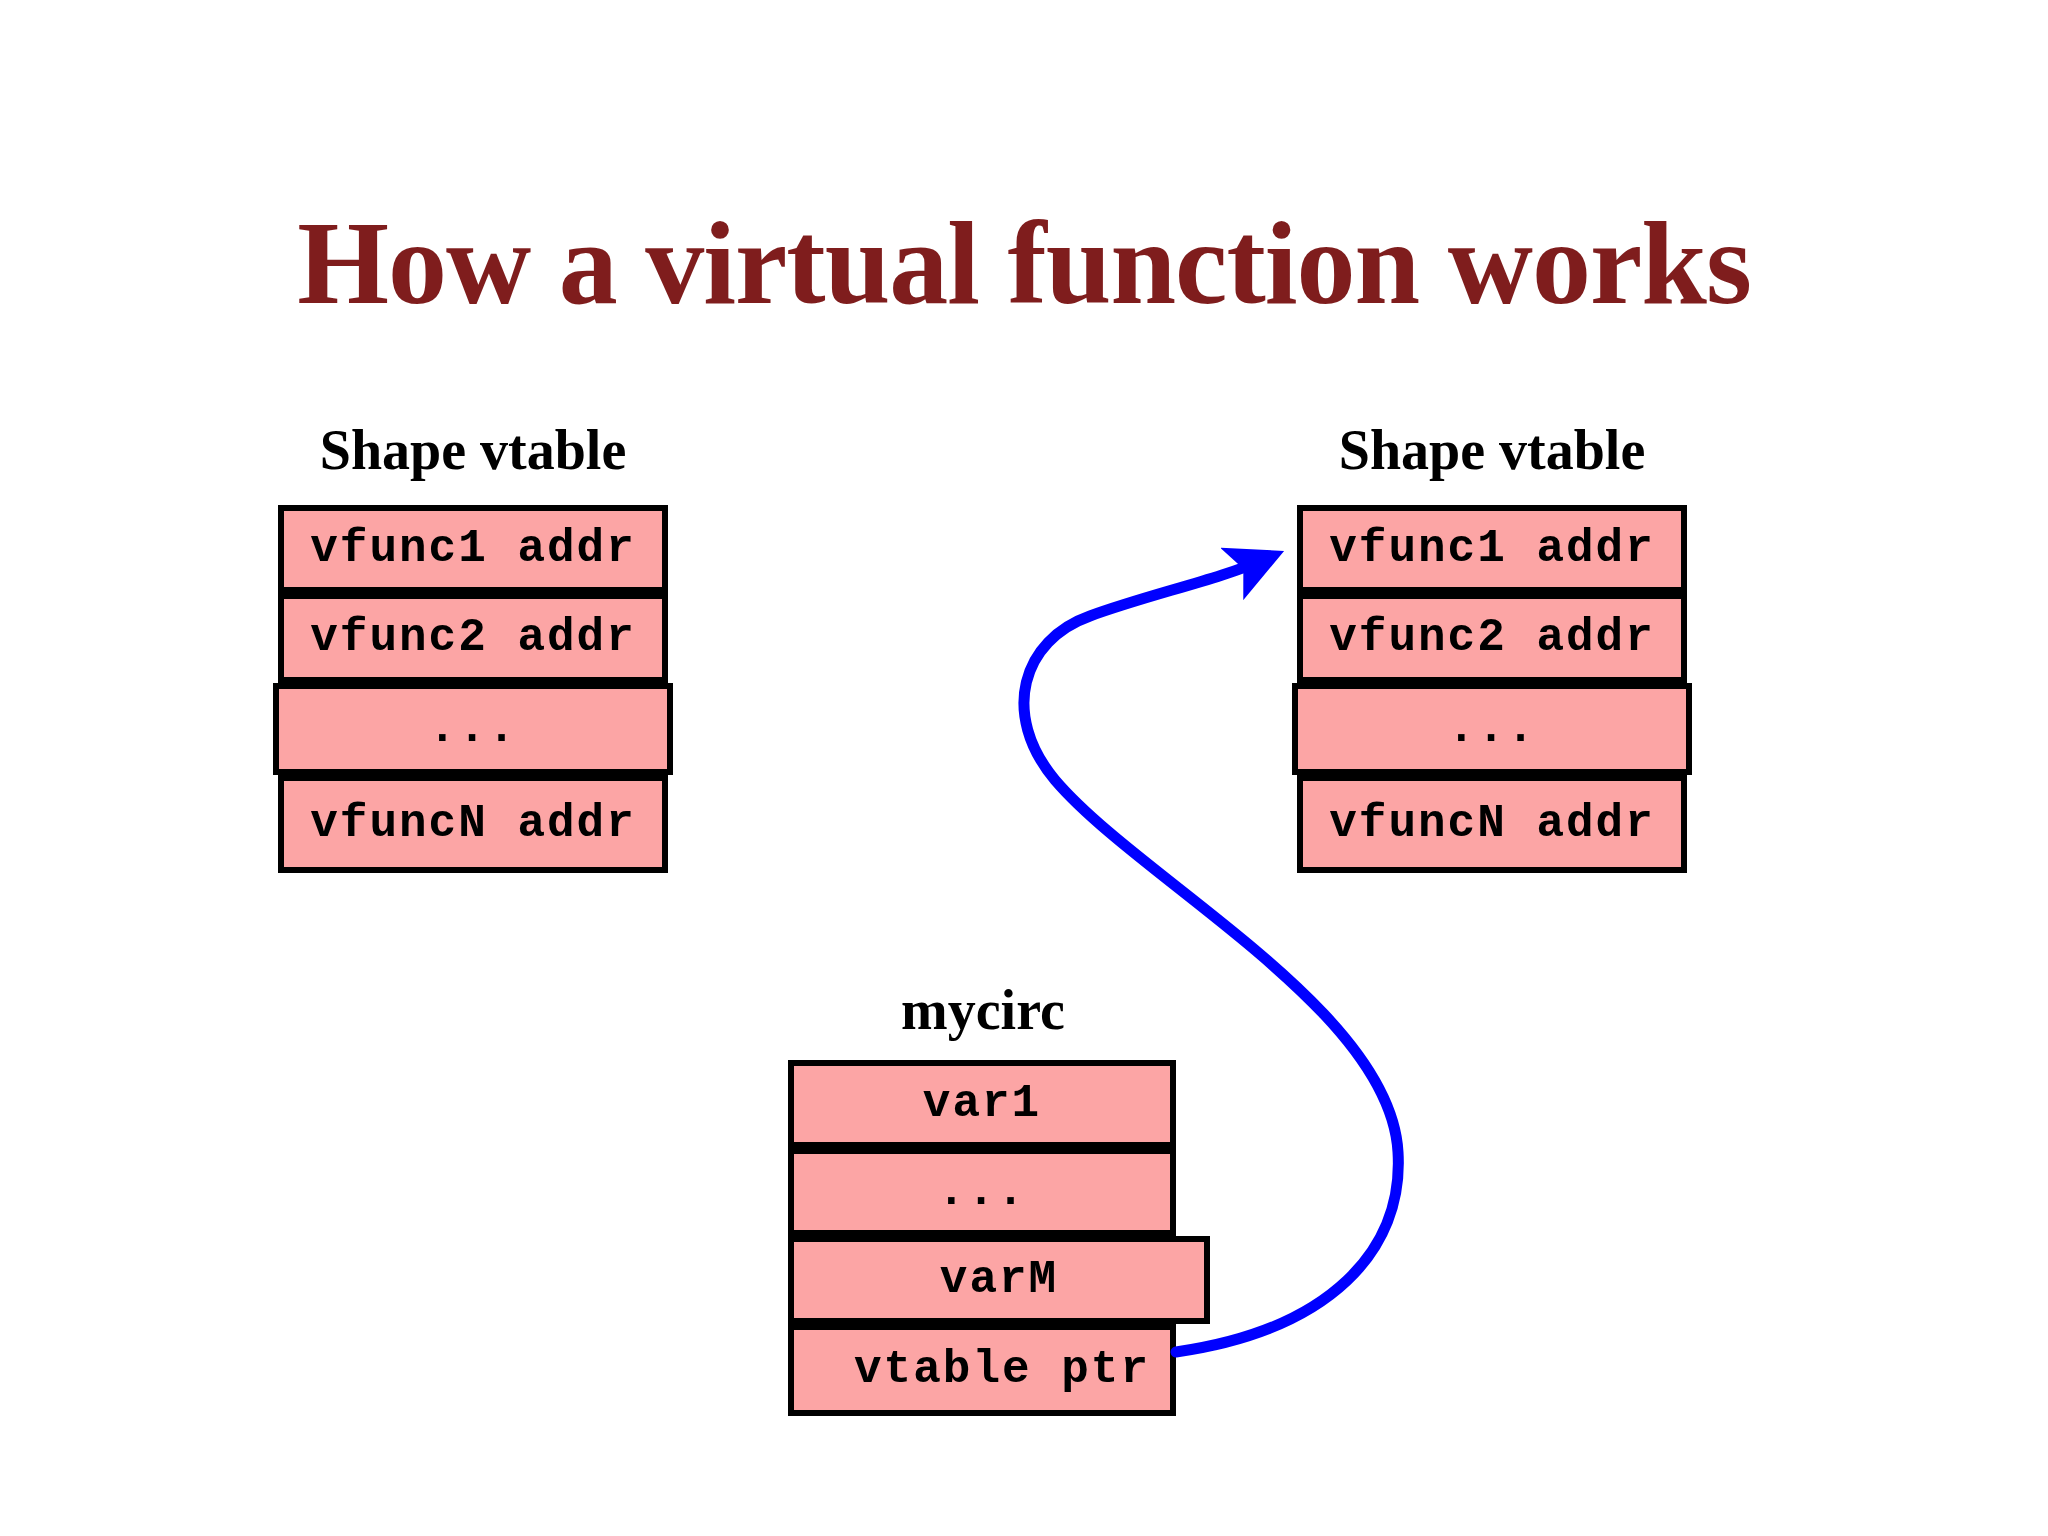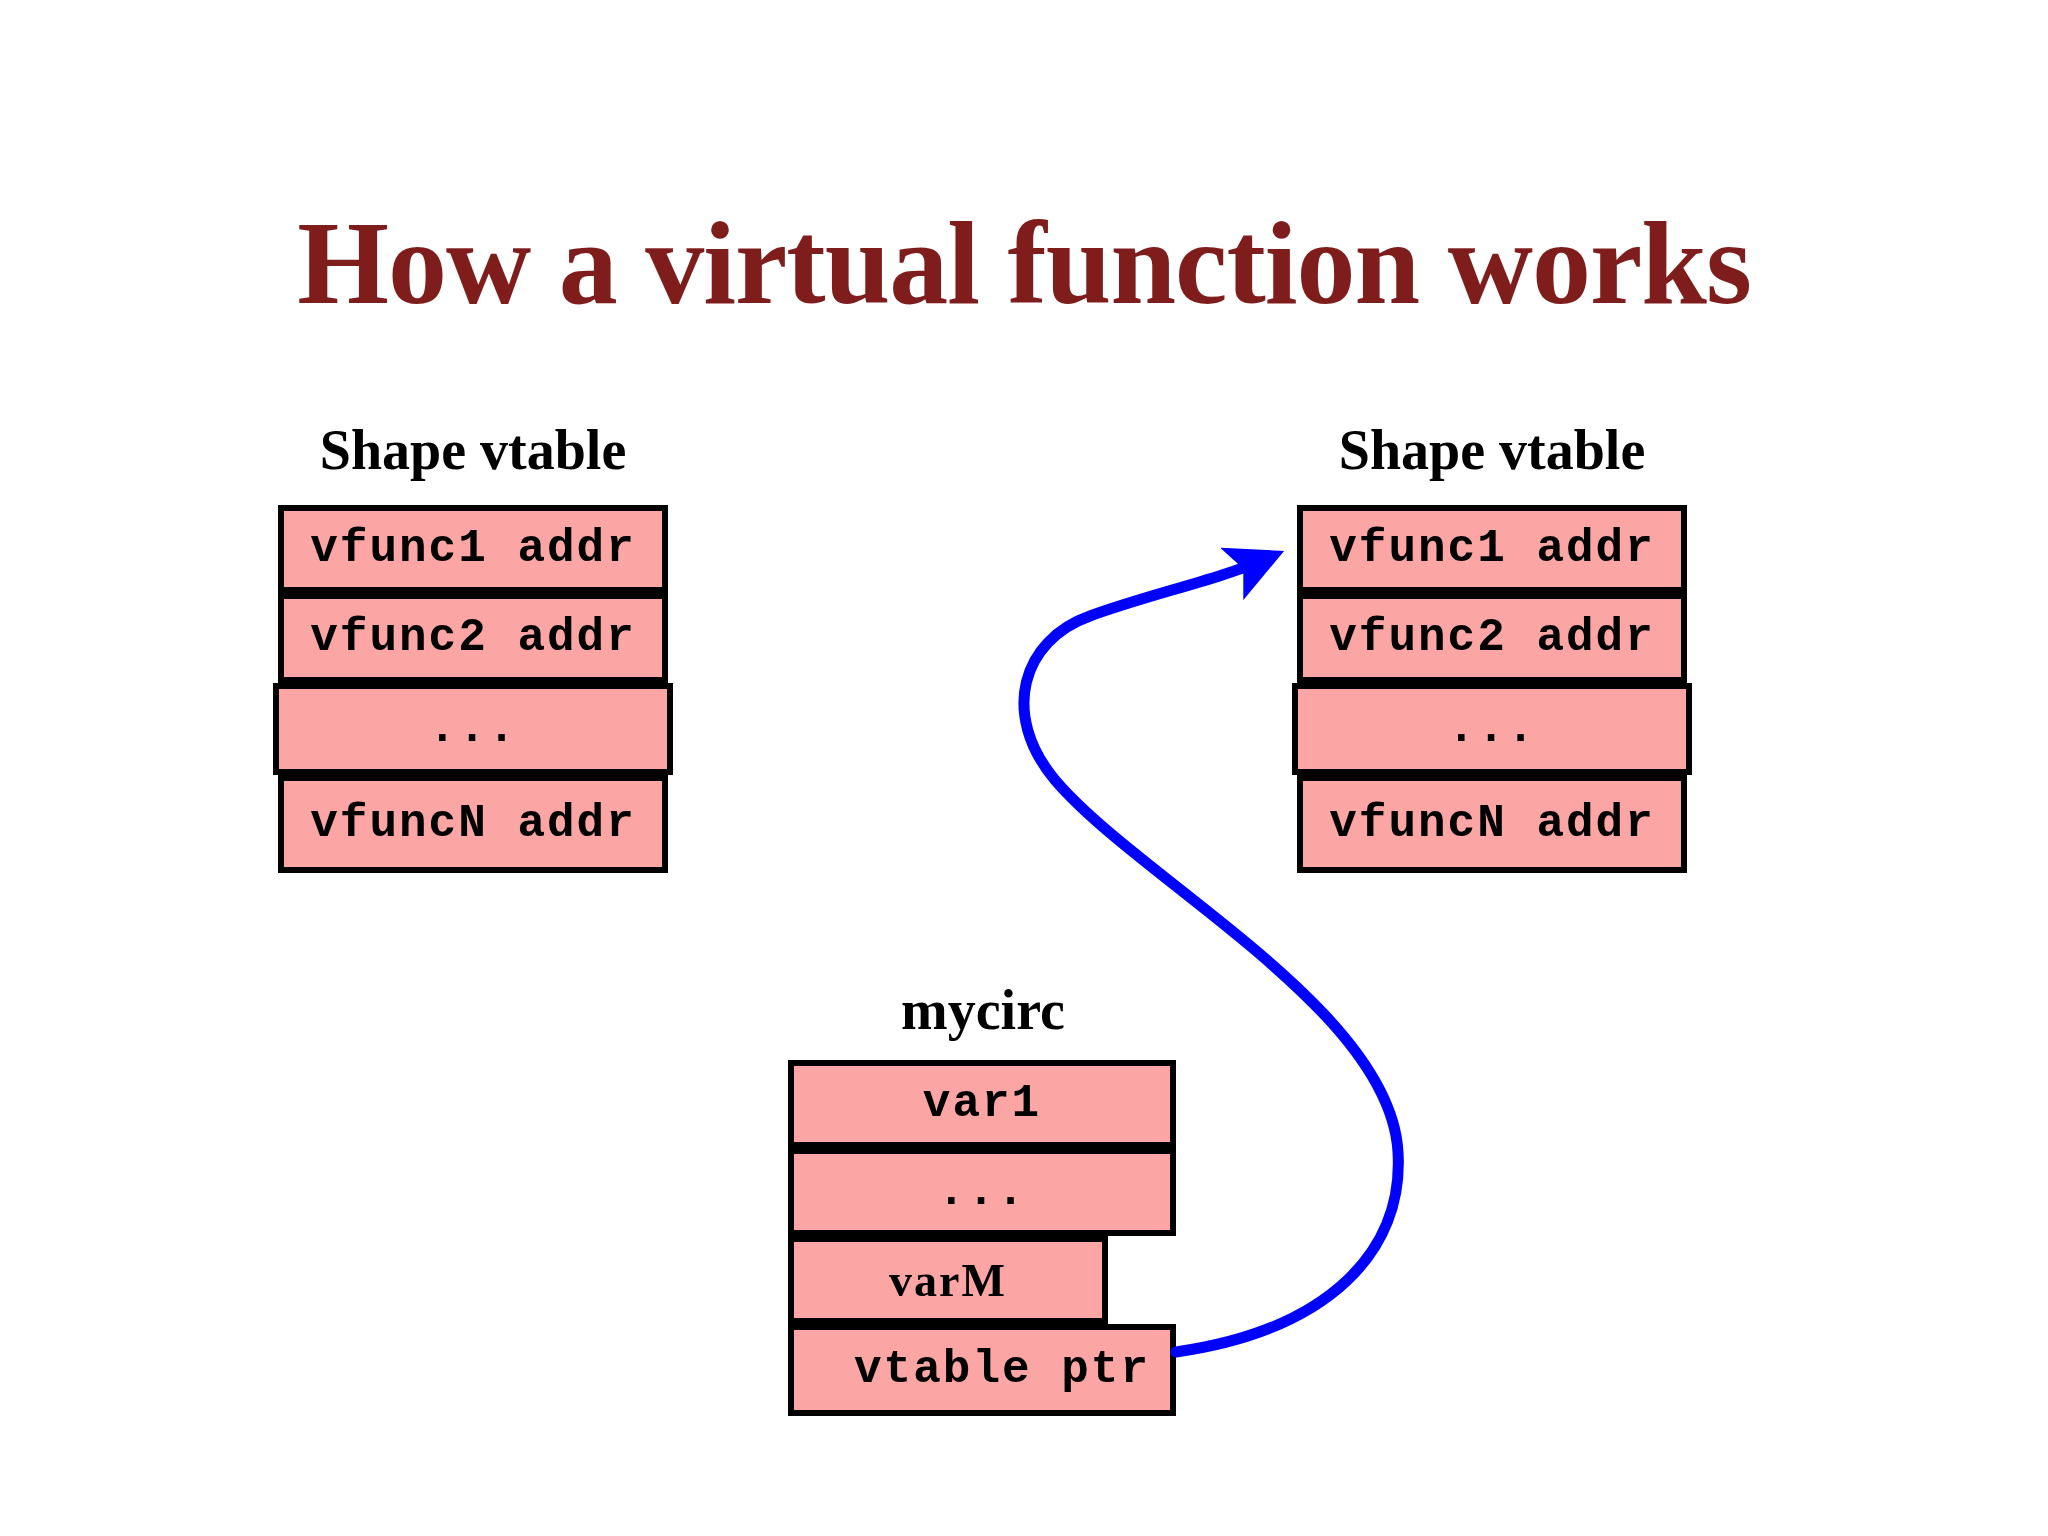--- a/index.html
+++ b/index.html
@@ -97,21 +97,21 @@
     <div class="cell" style="left:0px; top:88px; width:390px; height:90px;">vfunc2 addr</div>
     <div class="cell" style="left:-5px; top:178px; width:400px; height:92px;">...</div>
     <div class="cell" style="left:0px; top:270px; width:390px; height:98px;">vfuncN addr</div>
   </div>
 
   <div class="box-heading" style="left:788px; top:982px; width:390px;">mycirc</div>
 
   <div class="struct" style="left:788px; top:1060px; width:388px; height:356px;">
     <div class="cell" style="left:0px; top:0px; width:388px; height:88px;">var1</div>
     <div class="cell" style="left:0px; top:88px; width:388px; height:88px;">...</div>
-    <div class="cell" style="left:0px; top:176px; width:320px; height:88px;font-family:Liberation Serif, serif;">varM</div>
+    <div class="cell" style="left:0px; top:176px; width:422px; height:88px;">varM</div>
     <div class="cell" style="left:0px; top:264px; width:388px; height:92px;padding-left:40px;">vtable ptr</div>
   </div>
 
   <svg id="arrow-layer" viewBox="0 0 2048 1536">
     <defs>
       <marker id="arrowhead" markerWidth="5.2" markerHeight="5.2" refX="3.6" refY="2.6" orient="auto" markerUnits="strokeWidth">
         <path d="M 0 0 L 5.2 2.6 L 0 5.2 L 1.15 2.6 Z" fill="#0000ff"></path>
       </marker>
     </defs>
     <path d="M 1176 1352

